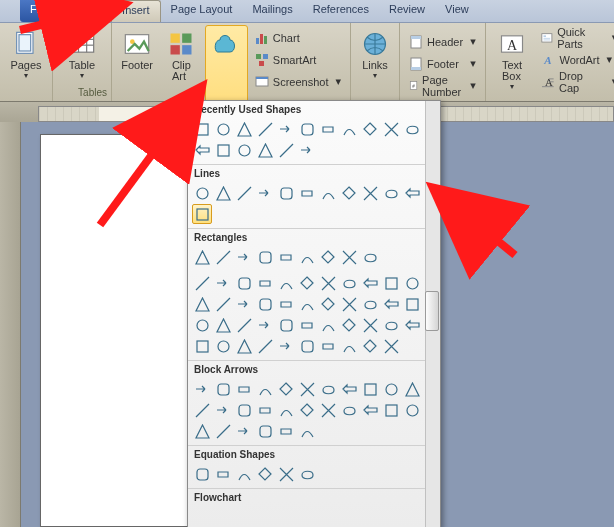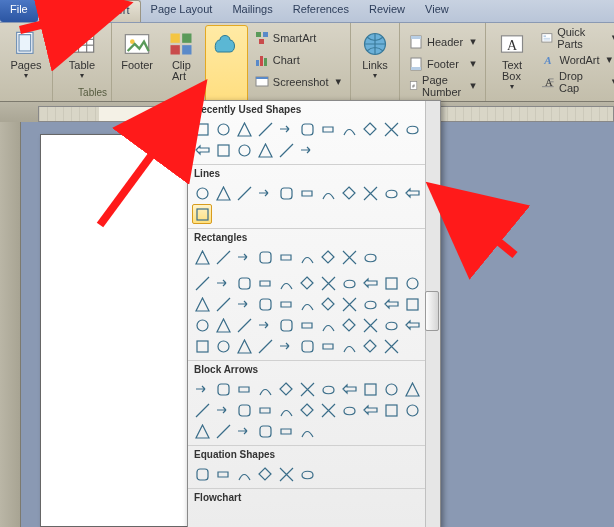--- a/index.html
+++ b/index.html
@@ -1,18 +1,18 @@
 <!DOCTYPE html>
 <html><head>
 <meta charset="utf-8">
 <style>
   body { margin:0; font-family:"Segoe UI",Tahoma,sans-serif; font-size:11px; background:#fff; width:614px; height:527px; overflow:hidden; position:relative; }
   .ribbon-tabs { background:linear-gradient(#c8d2e1,#b9c5d8); height:22px; display:flex; align-items:stretch; border-bottom:1px solid #8a99b3; }
   .tab { padding:3px 10px 0; color:#2c3d5a; cursor:pointer; }
-  .tab.file { background:linear-gradient(#4b77c4,#2b55a2); color:#fff; border-radius:0 0 3px 3px; margin-right:4px; height:19px; padding-top:3px; }
+  .tab.file { background:linear-gradient(#4b77c4,#2b55a2); color:#fff; border-radius:0 0 3px 3px; margin-right:4px; height:19px; padding-top:3px;margin-left:20px; }
   .tab.active { background:linear-gradient(#e7e3d6,#cfc9b8); border:1px solid #9a9584; border-bottom:none; border-radius:3px 3px 0 0; margin-top:0; }
   .ribbon { background:linear-gradient(#d8d4c6,#c3beab); height:78px; border-bottom:1px solid #7d7a6e; display:flex; }
   .group { border-right:1px solid #aba690; display:flex; flex-direction:column; padding:2px 4px; }
   .group-label { text-align:right; font-size:10px; color:#555b3f; margin-top:auto; padding:1px 0; }
   .btns { display:flex; gap:2px; flex:1; }
   .big-btn { display:flex; flex-direction:column; align-items:center; justify-content:flex-start; width:44px; padding:4px 2px 0; cursor:pointer; border:1px solid transparent; border-radius:3px; }
   .big-btn.sel { border:1px solid #e3a822; background:linear-gradient(#ffeaa5,#ffd45f);gap:44px;}
   .big-btn .ic { width:28px; height:28px; display:flex; align-items:center; justify-content:center; }
   .big-btn .lbl { font-size:11px; color:#333; margin-top:2px; text-align:left; line-height:11px; }
   .big-btn .drop { font-size:8px; color:#333; }
@@ -120,36 +120,36 @@
               <path class="ishape" d="M6 22 C2 22 2 10 8 10 C8 4 18 4 18 10 C24 10 24 22 18 22 Z"></path>
             </svg>
           </span>
         <span class="lbl">Shapes</span>
         <span class="drop">▾</span>
       </div>
       <div class="small-list">
         <div class="small-btn">
             <span class="si">
               <svg viewBox="0 0 14 14">
+                <rect x="1" y="7" width="3" height="6" fill="#5a8ac9"></rect>
+                <rect x="5" y="3" width="3" height="10" fill="#c94b4b"></rect>
+                <rect x="9" y="5" width="3" height="8" fill="#5a9a5a"></rect>
+              </svg>
+            </span>
+            <span>Chart</span>
+          </div>
+        <div class="small-btn">
+            <span class="si">
+              <svg viewBox="0 0 14 14">
                 <rect x="1" y="1" width="5" height="5" fill="#5a9a5a"></rect>
                 <rect x="8" y="1" width="5" height="5" fill="#5a8ac9"></rect>
                 <rect x="4" y="8" width="5" height="5" fill="#c94b4b"></rect>
               </svg>
             </span>
             <span>SmartArt</span>
-          </div>
-        <div class="small-btn">
-            <span class="si">
-              <svg viewBox="0 0 14 14">
-                <rect x="1" y="7" width="3" height="6" fill="#5a8ac9"></rect>
-                <rect x="5" y="3" width="3" height="10" fill="#c94b4b"></rect>
-                <rect x="9" y="5" width="3" height="8" fill="#5a9a5a"></rect>
-              </svg>
-            </span>
-            <span>Chart</span>
           </div>
         <div class="small-btn">
             <span class="si">
               <svg viewBox="0 0 14 14">
                 <rect x="1" y="2" width="12" height="9" fill="#fff" stroke="#888"></rect>
                 <rect x="1" y="2" width="12" height="2" fill="#5a8ac9"></rect>
               </svg>
             </span>
             <span>Screenshot</span>
             <span class="drop" style="margin-left:3px">▾</span>

